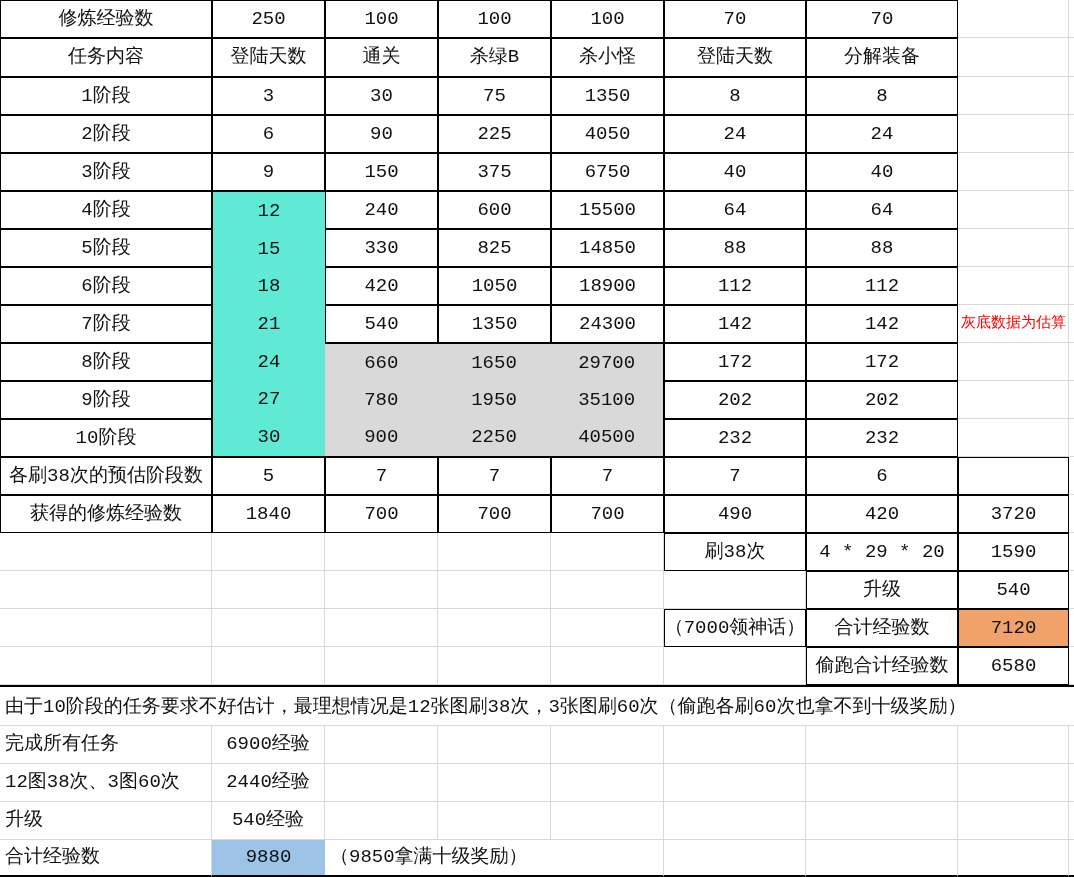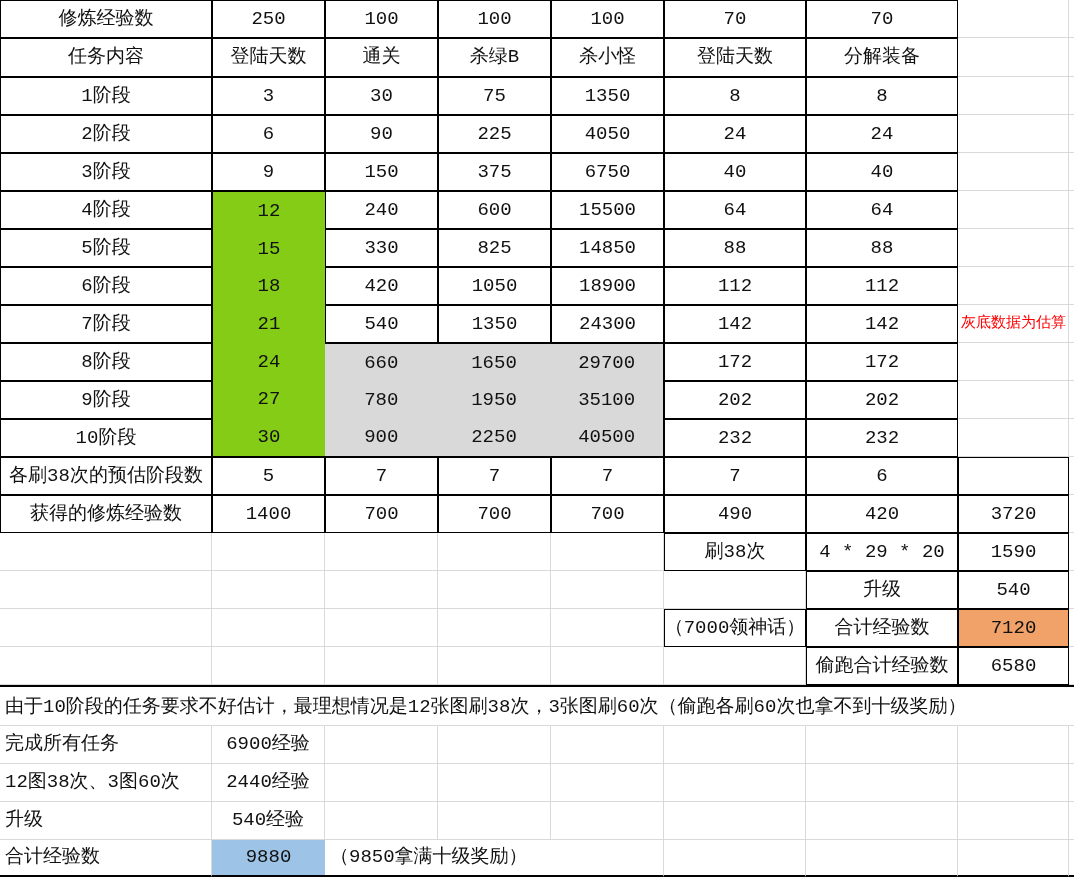--- a/index.html
+++ b/index.html
@@ -14,21 +14,21 @@
     font-size:19px;color:#111111;
   }
   .c{display:flex;align-items:center;justify-content:center;white-space:nowrap;line-height:1;overflow:visible;}
   .bk{border:1px solid #000;}
   .lt{border-right:1px solid #d9d9d9;border-bottom:1px solid #d9d9d9;}
   .ltb{border-bottom:1px solid #d9d9d9;}
   .left{justify-content:flex-start;padding-left:5px;}
   .red{color:#fe0000;font-size:15px;justify-content:flex-start;padding-left:3px;}
   .orange{background:#f1a268;}
   .blue{background:#9dc3e6;}
-  .blk1{grid-area:6/2/13/3;background:#84cc16;border:1px solid #000;border-right:none;display:grid;grid-template-rows:repeat(7,1fr);}
+  .blk1{grid-area:6/2/13/3;background:#5eead4;border:1px solid #000;border-right:none;display:grid;grid-template-rows:repeat(7,1fr);}
   .blk2{grid-area:10/3/13/6;background:#d9d9d9;border:1px solid #000;border-left:none;display:grid;grid-template-columns:1fr 1fr 1fr;grid-template-rows:repeat(3,1fr);}
   .blk1>div,.blk2>div{display:flex;align-items:center;justify-content:center;}
   .note-row{grid-area:19/1/20/10;border-top:2px solid #000;border-bottom:1px solid #d9d9d9;display:flex;align-items:center;padding-left:5px;white-space:nowrap;}
   .bb{border-bottom:2px solid #000;}
 </style>
 </head>
 <body>
 
 <div class="sheet">
 
@@ -163,21 +163,21 @@
   <div class="c bk" style="grid-area:13/2">5</div>
   <div class="c bk" style="grid-area:13/3">7</div>
   <div class="c bk" style="grid-area:13/4">7</div>
   <div class="c bk" style="grid-area:13/5">7</div>
   <div class="c bk" style="grid-area:13/6">7</div>
   <div class="c bk" style="grid-area:13/7">6</div>
   <div class="c bk" style="grid-area:13/8"></div>
   <div class="c ltb" style="grid-area:13/9"></div>
 
   <div class="c bk" style="grid-area:14/1">获得的修炼经验数</div>
-  <div class="c bk" style="grid-area:14/2">1400</div>
+  <div class="c bk" style="grid-area:14/2">1840</div>
   <div class="c bk" style="grid-area:14/3">700</div>
   <div class="c bk" style="grid-area:14/4">700</div>
   <div class="c bk" style="grid-area:14/5">700</div>
   <div class="c bk" style="grid-area:14/6">490</div>
   <div class="c bk" style="grid-area:14/7">420</div>
   <div class="c bk" style="grid-area:14/8">3720</div>
   <div class="c ltb" style="grid-area:14/9"></div>
 
   <div class="c lt" style="grid-area:15/1"></div>
   <div class="c lt" style="grid-area:15/2"></div>

